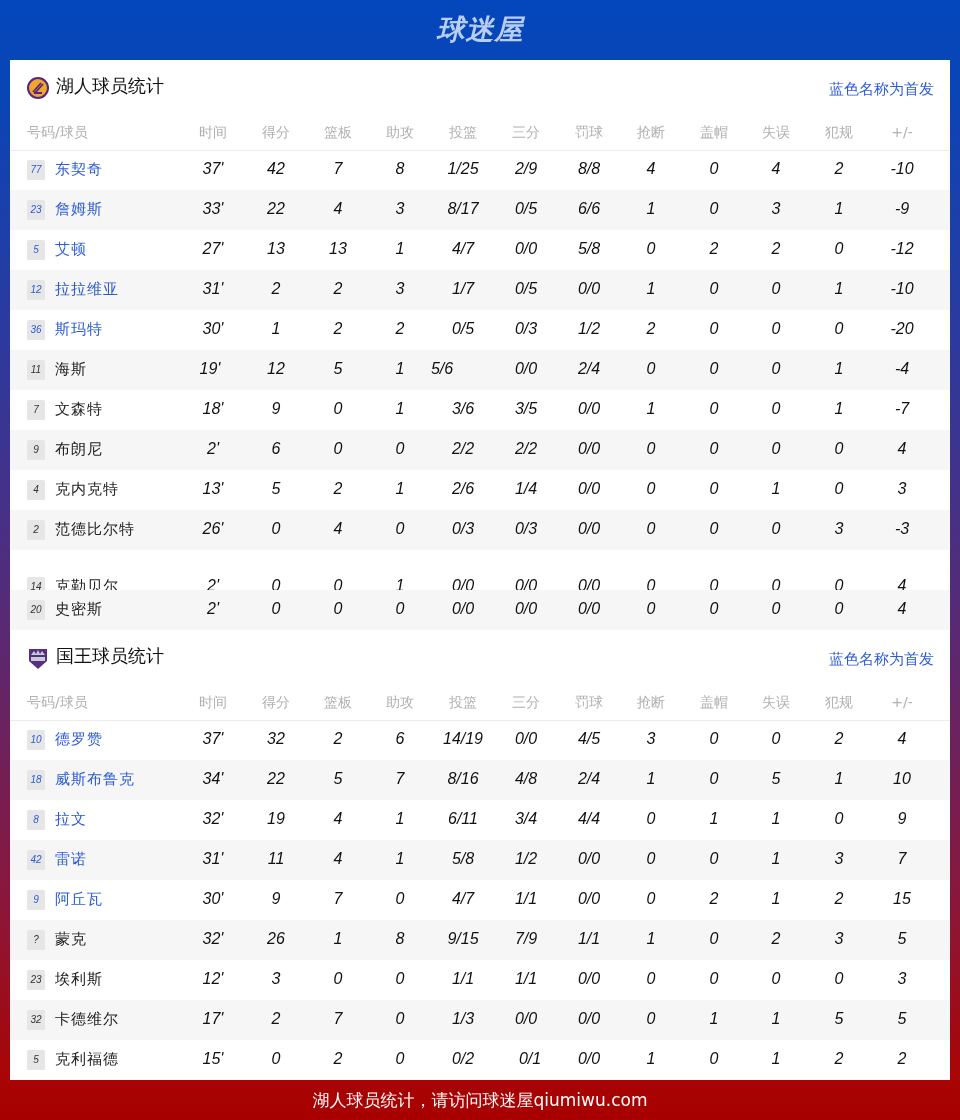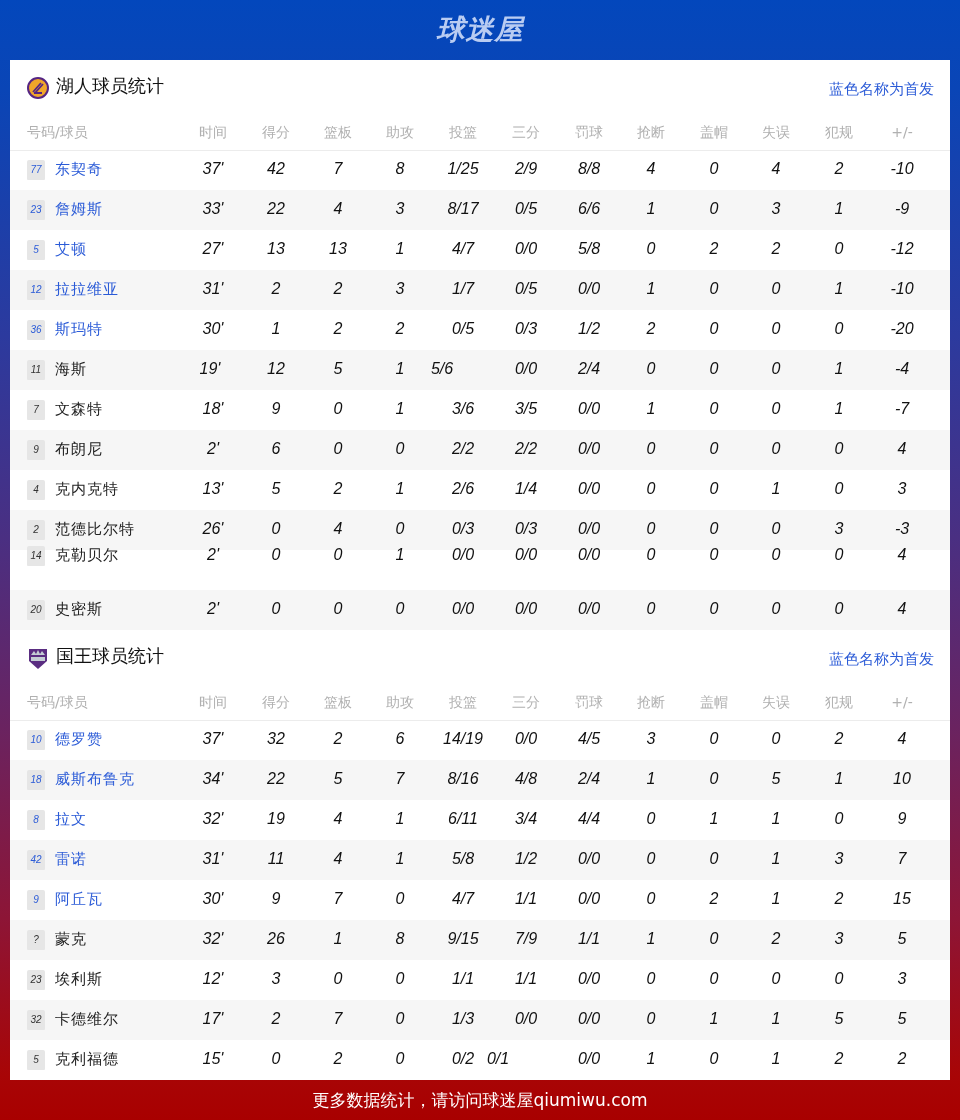--- a/index.html
+++ b/index.html
@@ -254,21 +254,21 @@
       <span class="cell" style="left:390px">0</span>
       <span class="cell" style="left:453px">0/3</span>
       <span class="cell" style="left:516px">0/3</span>
       <span class="cell" style="left:579px">0/0</span>
       <span class="cell" style="left:641px">0</span>
       <span class="cell" style="left:704px">0</span>
       <span class="cell" style="left:766px">0</span>
       <span class="cell" style="left:829px">3</span>
       <span class="cell" style="left:892px">-3</span>
     </div>
-    <div class="row" style="top: 476px; padding-left: 9px;">
+    <div class="row" style="top: 507px; padding-left: 9px;">
       <span class="jersey">14</span>
       <span class="pname">克勒贝尔</span>
       <span class="cell" style="left:203px">2'</span>
       <span class="cell" style="left:266px">0</span>
       <span class="cell" style="left:328px">0</span>
       <span class="cell" style="left:390px">1</span>
       <span class="cell" style="left:453px">0/0</span>
       <span class="cell" style="left:516px">0/0</span>
       <span class="cell" style="left:579px">0/0</span>
       <span class="cell" style="left:641px">0</span>
@@ -446,25 +446,25 @@
       <span class="cell" style="left:892px">5</span>
     </div>
     <div class="row" style="top: 980px;">
       <span class="jersey">5</span>
       <span class="pname">克利福德</span>
       <span class="cell" style="left:203px">15'</span>
       <span class="cell" style="left:266px">0</span>
       <span class="cell" style="left:328px">2</span>
       <span class="cell" style="left:390px">0</span>
       <span class="cell" style="left:453px">0/2</span>
-      <span class="cell" style="left:488px">0/1</span>
+      <span class="cell" style="left:520px">0/1</span>
       <span class="cell" style="left:579px">0/0</span>
       <span class="cell" style="left:641px">1</span>
       <span class="cell" style="left:704px">0</span>
       <span class="cell" style="left:766px">1</span>
       <span class="cell" style="left:829px">2</span>
       <span class="cell" style="left:892px">2</span>
     </div>
   </div>
 
 <div class="site-footer">
-  <span class="footer-text">更多数据统计，请访问球迷屋qiumiwu.com</span>
+  <span class="footer-text">湖人球员统计，请访问球迷屋qiumiwu.com</span>
 </div>
 
 </body></html>

